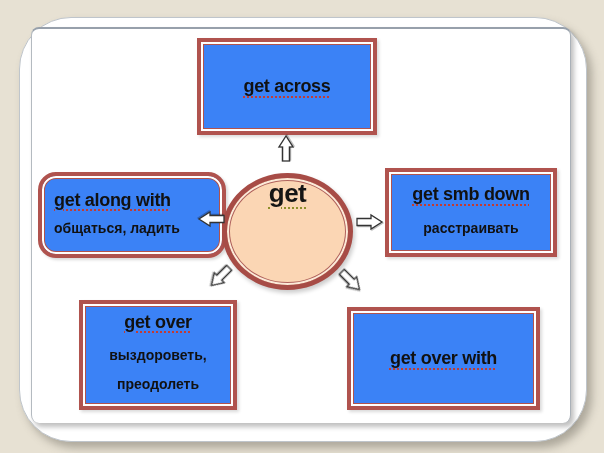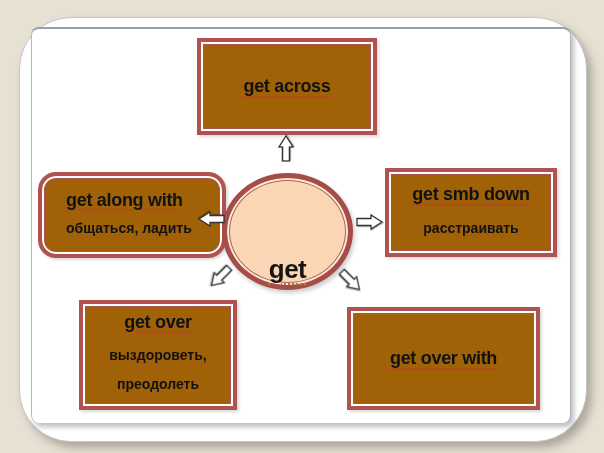--- a/index.html
+++ b/index.html
@@ -16,48 +16,48 @@
     box-shadow:5px 6px 9px rgba(105,100,88,.45);
   }
   .slide{
     position:absolute;left:31px;top:27px;width:538px;height:394px;
     background:#ffffff;border-radius:8px;
     border-top:2px solid #97a0ab;border-left:1px solid #b4bac0;border-right:1px solid #aab1b8;
     box-shadow:3px 4px 5px rgba(0,0,0,.25);
   }
 
   .node{
-    position:absolute;box-sizing:border-box;background:#a16207;
+    position:absolute;box-sizing:border-box;background:#3b82f6;
     border:4px solid #b0534e;
     box-shadow:inset 0 0 0 2px #ffffff,inset 0 0 0 3px #b0534e,2px 2px 3px rgba(0,0,0,.15);
     display:flex;flex-direction:column;justify-content:center;align-items:center;
     gap:5px;text-align:center;color:#111;
   }
   .node .title{
     font-weight:bold;font-size:18px;letter-spacing:-.3px;
     text-decoration:underline dotted #c23b32;
     text-decoration-thickness:2px;text-underline-offset:4px;
   }
   .node .subtitle{
     font-size:14px;font-weight:600;line-height:1.75;white-space:pre-line;
   }
   .node.roomy{gap:8px}
   .node.roomy .subtitle{line-height:2.05;}
 
   .node-across{left:197px;top:38px;width:180px;height:97px;}
-  .node-along{left:38px;top:172px;width:188px;height:86px;align-items:flex-start;text-align:left;padding-left:24px;border-radius:18px;}
+  .node-along{left:38px;top:172px;width:188px;height:86px;align-items:flex-start;text-align:left;padding-left:12px;border-radius:18px;}
   .node-smb-down{left:385px;top:168px;width:172px;height:89px;gap:11px;}
   .node-over{left:79px;top:300px;width:158px;height:110px;}
   .node-over-with{left:347px;top:307px;width:193px;height:103px;}
 
   .ellipse{
     position:absolute;left:222px;top:173px;width:131px;height:117px;box-sizing:border-box;
     background:#fbd6b4;border:5px solid #a74c46;border-radius:50%;
     box-shadow:inset 0 0 0 2px #fcebd9,inset 0 0 0 3px #b0625c,2px 3px 4px rgba(0,0,0,.2);
-    display:flex;align-items:flex-end;justify-content:center;
+    display:flex;align-items:flex-start;justify-content:center;
   }
   .ellipse .center-label{
     font-size:26px;font-weight:bold;color:#151515;letter-spacing:-.5px;
     text-decoration:underline dotted #8f8f2a;
     text-decoration-thickness:2px;text-underline-offset:5px;
   }
 
   .arrow{
     position:absolute;overflow:visible;
     transform-box:border-box;transform-origin:50% 50%;

